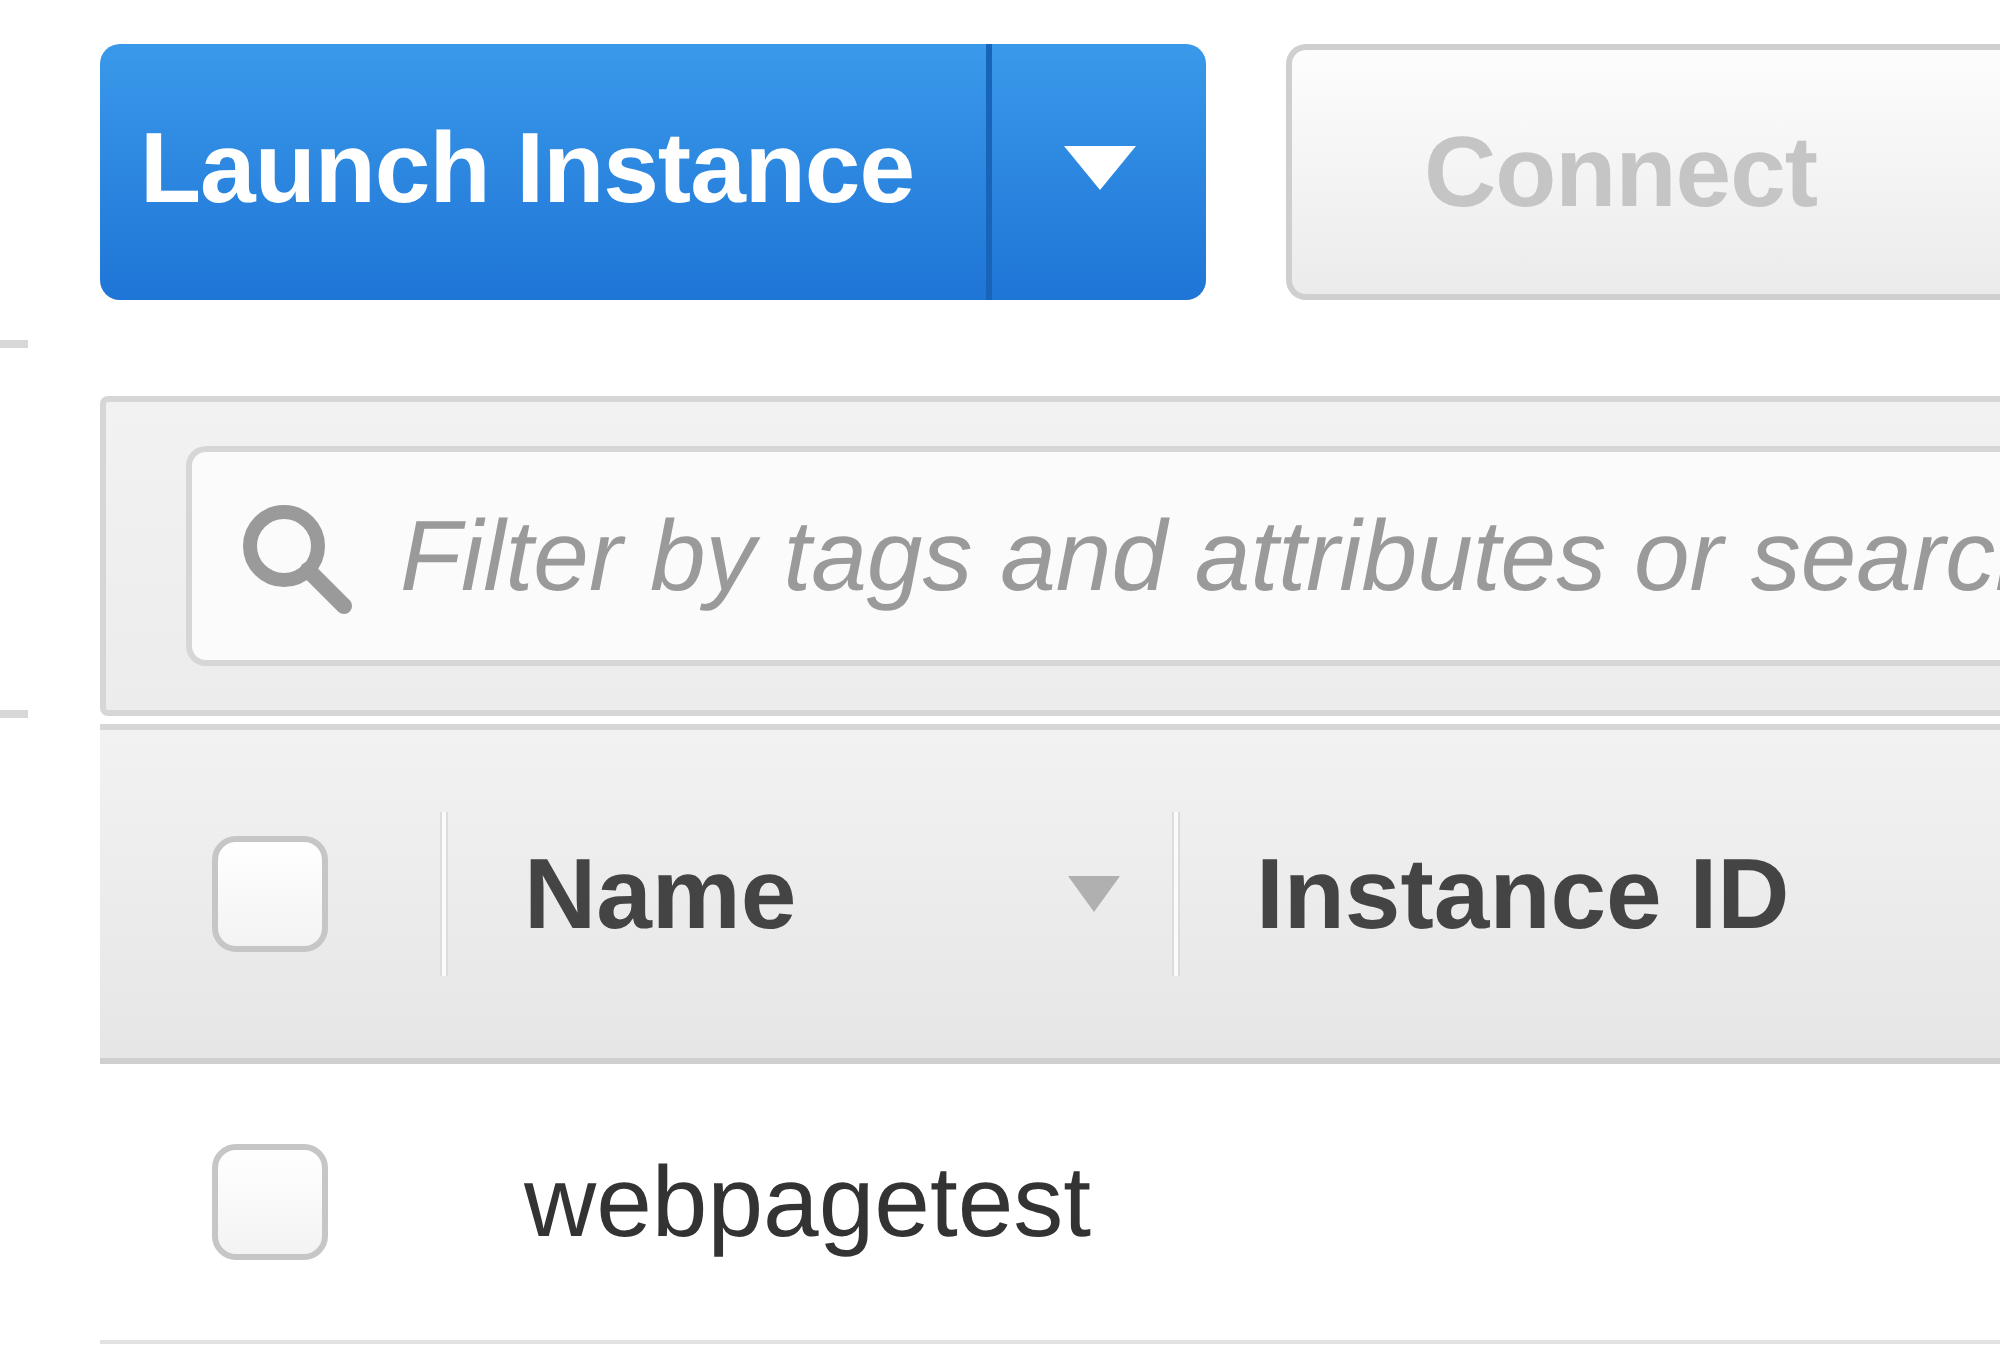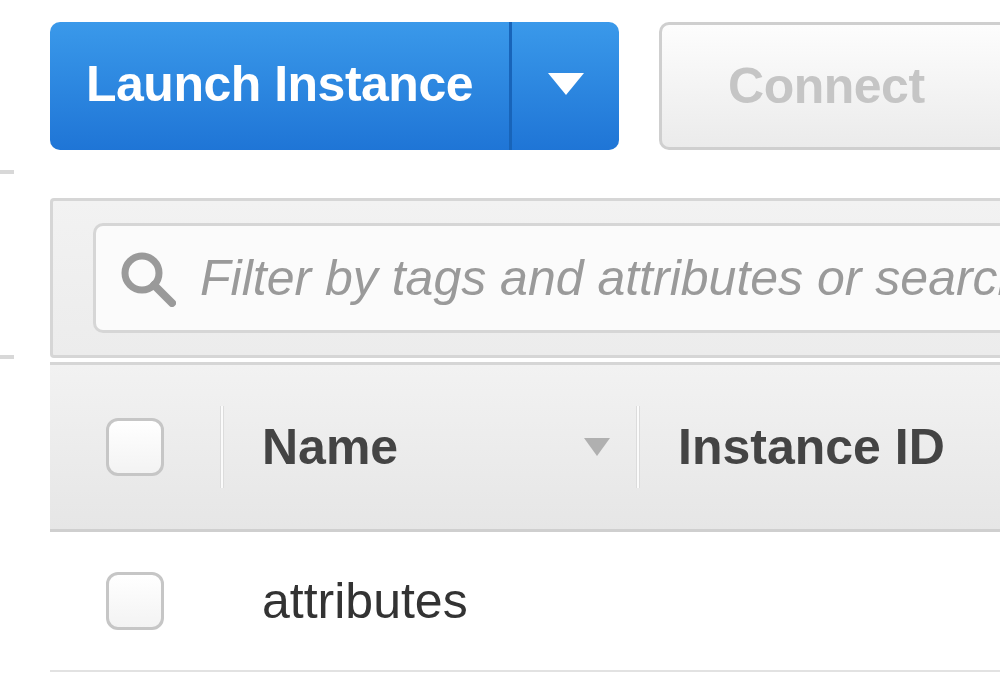--- a/index.html
+++ b/index.html
@@ -64,21 +64,21 @@
       box-shadow: inset 0 -2px 2px rgba(0,0,0,0.1);
       cursor: pointer;
     }
     .launch-btn-main {
       background: linear-gradient(to bottom, #3a99ea 0%, #1f75d6 100%);
       color: #ffffff;
       font-weight: 700;
       font-size: 50px;
       display: flex;
       align-items: center;
-      padding: 0 36px 4px 36px;
+      padding: 0 36px 4px 20px;
       letter-spacing: -0.5px;
       text-align: right;
     }
     .launch-btn-caret {
       width: 110px;
       background: linear-gradient(to bottom, #3a99ea 0%, #1f75d6 100%);
       border-left: 3px solid #1864b9;
       display: flex;
       align-items: center;
       justify-content: center;
@@ -159,21 +159,21 @@
       align-items: center;
     }
     .col-checkbox {
       width: 170px;
       display: flex;
       align-items: center;
       justify-content: center;
       flex-shrink: 0;
     }
     .col-name {
-      width: 412px;
+      width: 362px;
       display: flex;
       align-items: center;
       position: relative;
       flex-shrink: 0;
     }
     .col-instanceid {
       flex: 1;
       display: flex;
       align-items: center;
       position: relative;
@@ -291,21 +291,21 @@
         <span class="col-label">Instance ID</span>
       </div>
     </div>
 
     <div class="table-row">
       <div class="col-checkbox">
         <div class="checkbox"></div>
       </div>
       <div style="width:4px"></div>
       <div class="col-name">
-        <span class="cell-text">attributes</span>
+        <span class="cell-text">webpagetest</span>
       </div>
       <div style="width:4px"></div>
     </div>
 
     <div class="table-row-partial">
       
     </div>
   </div>
 
 </div>

